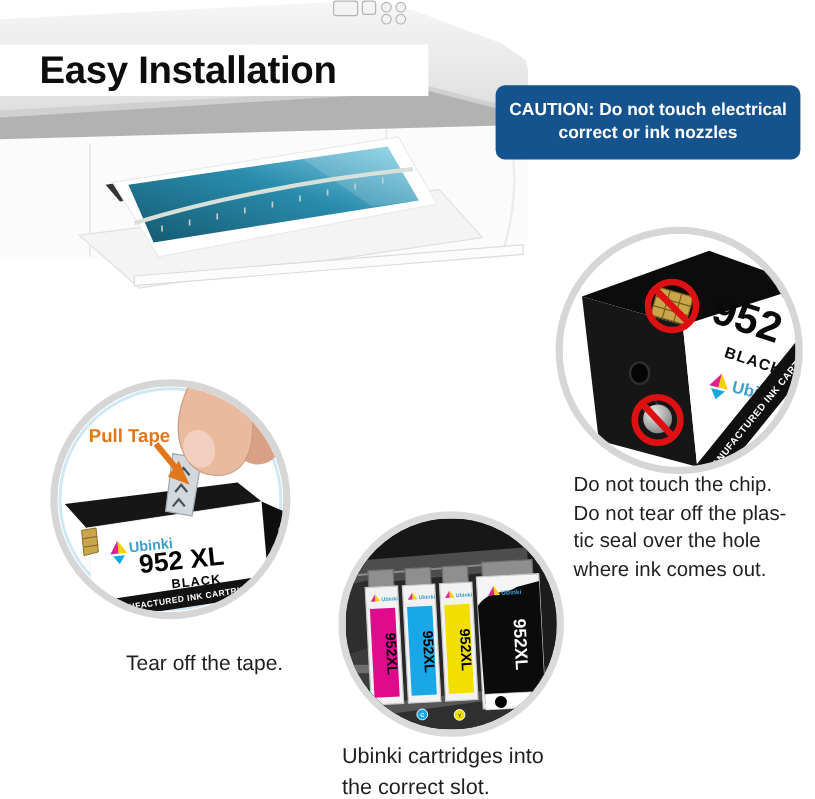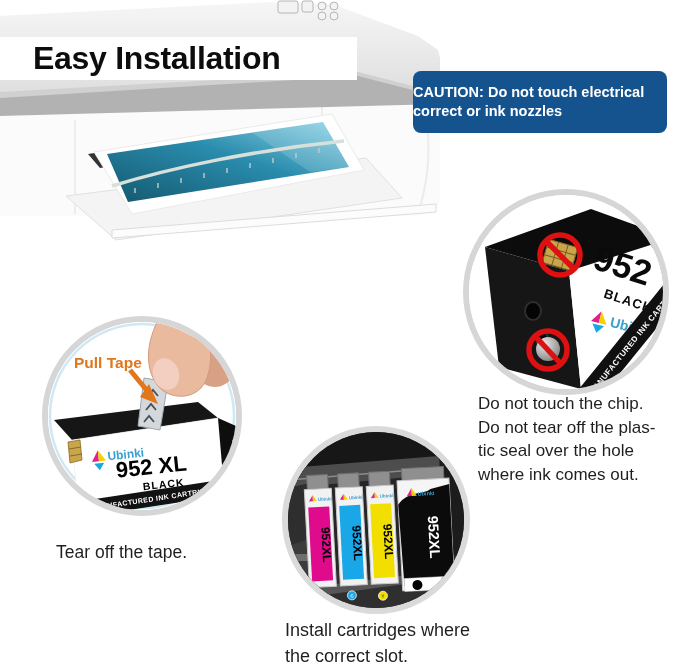--- a/index.html
+++ b/index.html
@@ -6,31 +6,31 @@
   #canvas{
     position:relative;width:679px;height:666px;background:#ffffff;overflow:hidden;
     font-family:"Liberation Sans", sans-serif;color:#1f1f1f;
   }
   .abs{position:absolute;}
   
   #title-band{left:0;top:37px;width:357px;height:43px;background:#ffffff;z-index:5;display:flex;align-items:center;}
   #title-band .t{padding-left:33px;font-size:32px;font-weight:700;color:#0d0d0d;letter-spacing:-0.3px;white-space:nowrap;}
   
   #caution{left:413px;top:71px;width:254px;height:62px;background:#15538f;border-radius:8px;z-index:5;
-    display:flex;flex-direction:column;justify-content:center;}
+    display:flex;flex-direction:column;justify-content:center;text-align:center;}
   #caution div{color:#ffffff;font-size:14.5px;font-weight:700;line-height:19px;}
   
   .circle{border-radius:50%;overflow:hidden;background:#fff;border:6px solid #d6d6d6;box-sizing:content-box;z-index:4;}
   #circle-chip{left:463px;top:189px;width:194px;height:194px;}
   #circle-tape{left:42px;top:316px;width:188px;height:188px;}
   #circle-install{left:282px;top:426px;width:176px;height:176px;border-color:#dadada;}
   
   .caption{font-size:17.5px;line-height:24px;color:#1f1f1f;}
   #chip-text{left:478px;top:392px;width:205px;font-size:17px;line-height:23.5px;}
-  #tape-caption{left:56px;top:540px;width:180px;text-align:left;}
+  #tape-caption{left:56px;top:540px;width:180px;text-align:right;}
   #install-caption{left:285px;top:617px;width:200px;font-size:18px;line-height:26px;}
   svg{display:block;}
   text{font-family:"Liberation Sans", sans-serif;}
 </style>
 </head>
 <body>
 
 <div id="canvas">
 
   <svg class="abs" style="left:0;top:0;" width="440" height="245" viewBox="0 0 440 245">
@@ -260,17 +260,17 @@
           <text x="131" y="66" font-size="5.5" font-weight="700" fill="#3aa0cf">Ubinki</text>
           <text transform="translate(140,108) rotate(90)" text-anchor="middle" font-size="14.5" font-weight="800" fill="#ffffff">952XL</text>
           <rect x="113" y="148" width="46" height="13" fill="#ffffff" stroke="#d5d5d5" stroke-width="0.5"></rect>
           <circle cx="126" cy="155" r="5" fill="#000000"></circle>
         </g>
       </g>
     </svg>
   </div>
 
   <div class="abs caption" id="install-caption">
-    <div>Install cartridges where</div>
+    <div>Ubinki cartridges into</div>
     <div>the correct slot.</div>
   </div>
 
 </div>
 
 </body></html>

